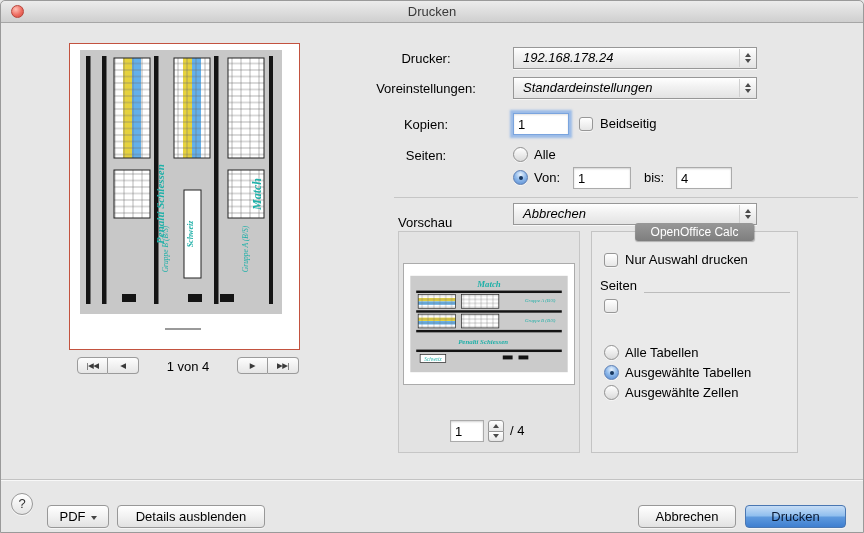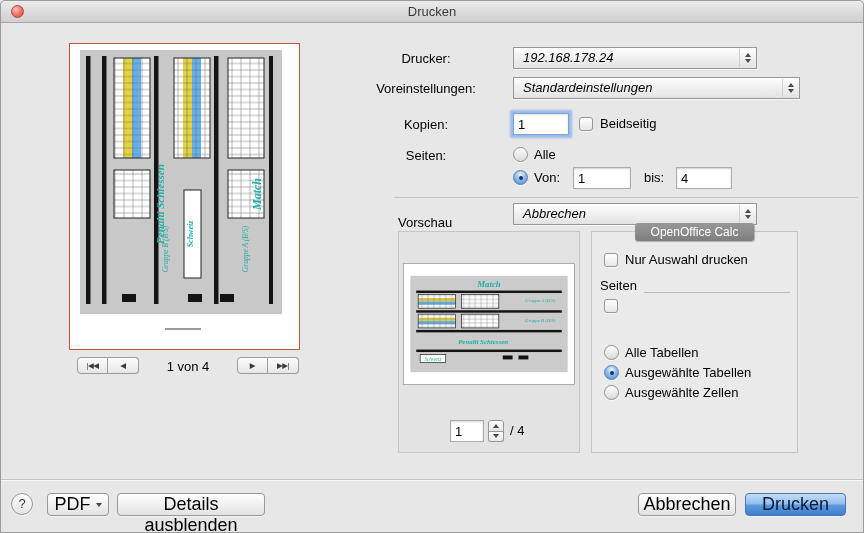--- a/index.html
+++ b/index.html
@@ -35,21 +35,21 @@
   .checkbox { position:absolute; width:14px; height:14px; border:1px solid #979797; border-radius:3px;
     background:linear-gradient(#ffffff,#e6e6e6); box-shadow:0 1px 0 rgba(255,255,255,.6); }
   .radio { position:absolute; width:15px; height:15px; border-radius:50%; border:1px solid #919191;
     background:linear-gradient(#ffffff,#dadada); box-shadow:0 1px 0 rgba(255,255,255,.6); }
   .radio.sel { background:radial-gradient(circle at 50% 28%, #eaf3fc, #8db8ea 48%, #5588cf); border-color:#5d7fb4; }
   .radio.sel::after { content:""; position:absolute; left:4.5px; top:4.5px; width:4px; height:4px; border-radius:50%; background:#17365e; }
 
   
   .btn { position:absolute; height:23px; border:1px solid #989898; border-radius:4px;
     background:linear-gradient(#ffffff,#f2f2f2 48%,#e2e2e2); box-shadow:0 1px 0 rgba(255,255,255,.6);
-    text-align:center; font-size:18px; line-height:21px; cursor:default; }
+    text-align:center; font-size:13px; line-height:21px; cursor:default;margin-top:12px; }
   .btn.primary { background:linear-gradient(#c6ddf6,#8fbeee 48%,#5f9ade 52%,#3f7fd0); border-color:#4a77b2; color:#0a1a33; }
   .help-btn { position:absolute; width:22px; height:22px; border-radius:50%; border:1px solid #989898;
     background:linear-gradient(#ffffff,#e4e4e4); text-align:center; line-height:20px; font-size:13px; color:#333;
     box-shadow:0 1px 0 rgba(255,255,255,.6); }
   .caret-down { display:inline-block; width:0; height:0; border-left:3.5px solid transparent; border-right:3.5px solid transparent; border-top:4.5px solid #444; margin-left:5px; vertical-align:middle; }
 
   
   .seg { position:absolute; display:flex; height:17px; }
   .sbtn { width:31px; height:17px; border:1px solid #9b9b9b; background:linear-gradient(#fdfdfd,#e6e6e6);
     font-size:7.5px; line-height:15px; text-align:center; color:#3a3a3a; letter-spacing:-0.5px; }
@@ -170,21 +170,21 @@
   <div class="rlabel" style="left:345px; top:50px;">Drucker:</div>
   <div class="popup" style="left:512px; top:46px; width:244px;">
     <span class="pval">192.168.178.24</span>
     <span class="arrows">
         <span class="tri-up"></span>
         <span class="tri-down"></span>
       </span>
   </div>
 
   <div class="rlabel" style="left:345px; top:80px;">Voreinstellungen:</div>
-  <div class="popup" style="left:512px; top:76px; width:287px;">
+  <div class="popup" style="left:512px; top:76px; width:244px;">
     <span class="pval">Standardeinstellungen</span>
     <span class="arrows">
         <span class="tri-up"></span>
         <span class="tri-down"></span>
       </span>
   </div>
 
   <div class="rlabel" style="left:345px; top:116px;">Kopien:</div>
   <input class="tfield focused" style="left: 512px; top: 112px; width: 56px;" value="1">
   <div class="checkbox" style="left:578px; top:116px;"></div>

